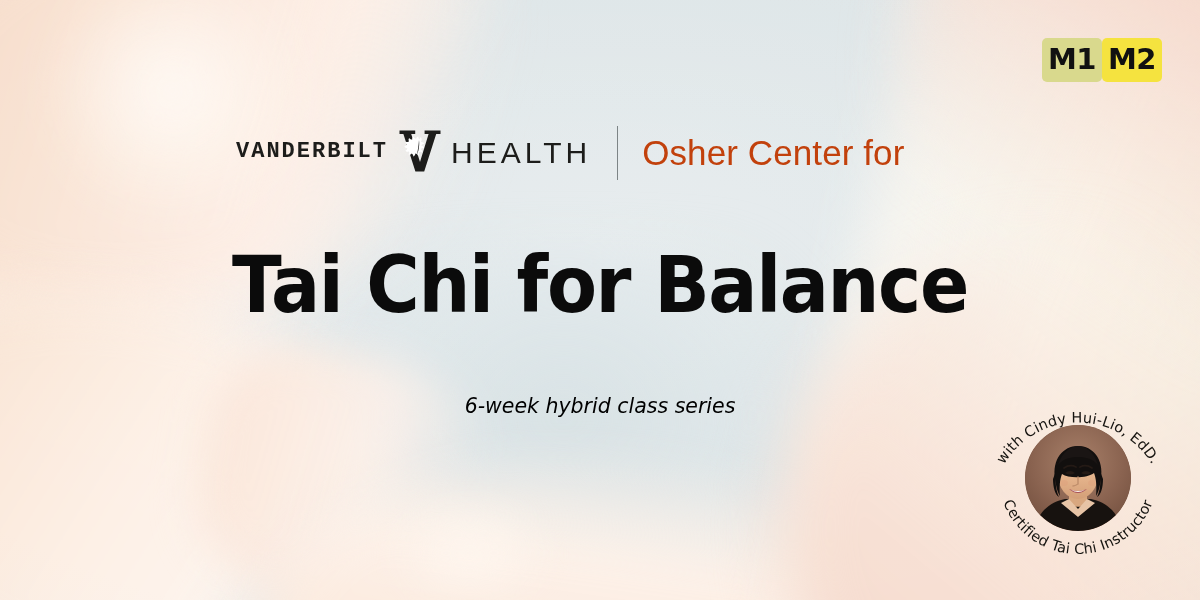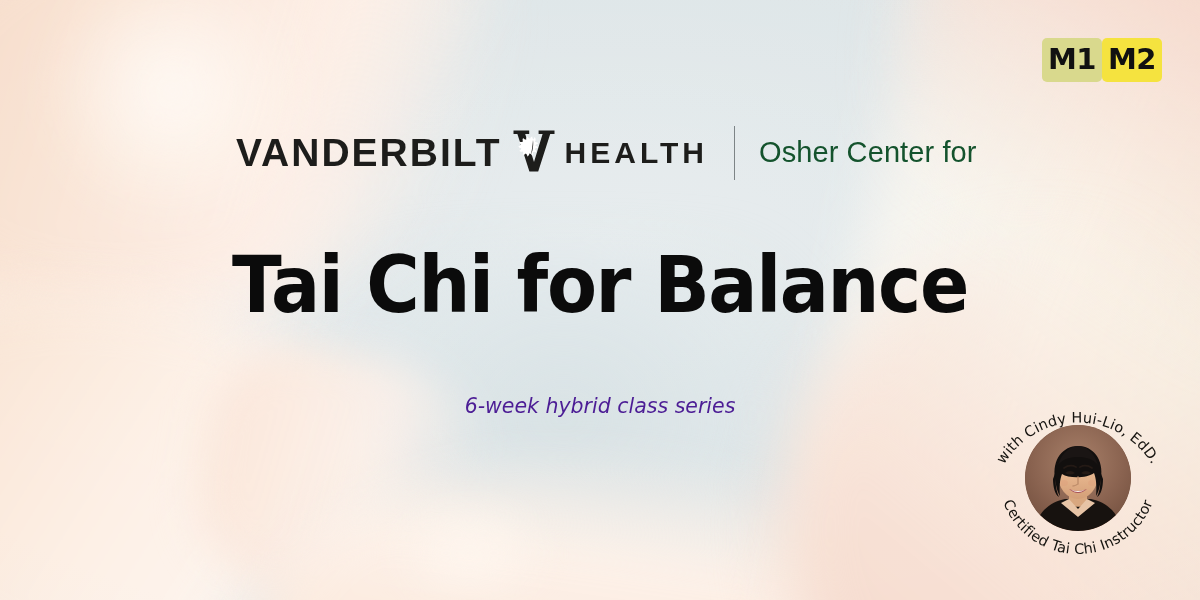--- a/index.html
+++ b/index.html
@@ -163,47 +163,47 @@
   .logo {
     position:absolute;
     left:236px; top:126px;
     display:flex; align-items:center;
   }
   .logo-vu {
     display:flex; align-items:center;
     color:#1d1d1b;
   }
   .logo-vanderbilt {
-    font-family:Liberation Sans, sans-serif;
+    font-family:Liberation Mono, monospace;
     font-weight:700;
-    font-size:39px;
+    font-size:22px;
     letter-spacing:2.0px;
     line-height:1;
     padding-bottom:2px;
   }
   .logo-vmark { margin:0 9px 0 10px; display:block; }
   .logo-health {
     font-family:"Liberation Sans", sans-serif;
-    font-weight:700;
+    font-weight:400;
     font-size:30px;
     letter-spacing:4.0px;
     line-height:1;
     color:#1d1d1b;
   }
   .logo-div {
     width:1px; height:54px;
     background:#7d8486;
     margin:0 24px 0 26px;
   }
   .logo-osher {
     font-family:"Liberation Sans", sans-serif;
     font-weight:300;
-    font-size:29px;
+    font-size:35px;
     line-height:1.30;
-    color:#14532d;
+    color:#c2410c;
     letter-spacing:.1px;
     white-space:nowrap;
   }
 
   
   .headline {
     position:absolute;
     left:0; right:0; top:246px;
     text-align:center;
     font-family:"DejaVu Sans", sans-serif;
@@ -218,21 +218,21 @@
   
   .subtitle {
     position:absolute;
     left:0; right:0; top:392px;
     text-align:center;
     font-family:"DejaVu Sans", sans-serif;
     font-style:italic;
     font-weight:400;
     font-size:20.5px;
     line-height:1.45;
-    color:#4c1d95;
+    color:#000000;
   }
   .subtitle div { white-space:nowrap; }
 
   
   .instructor {
     position:absolute;
     left:978px; top:378px;
     width:200px; height:200px;
   }
   .portrait {

